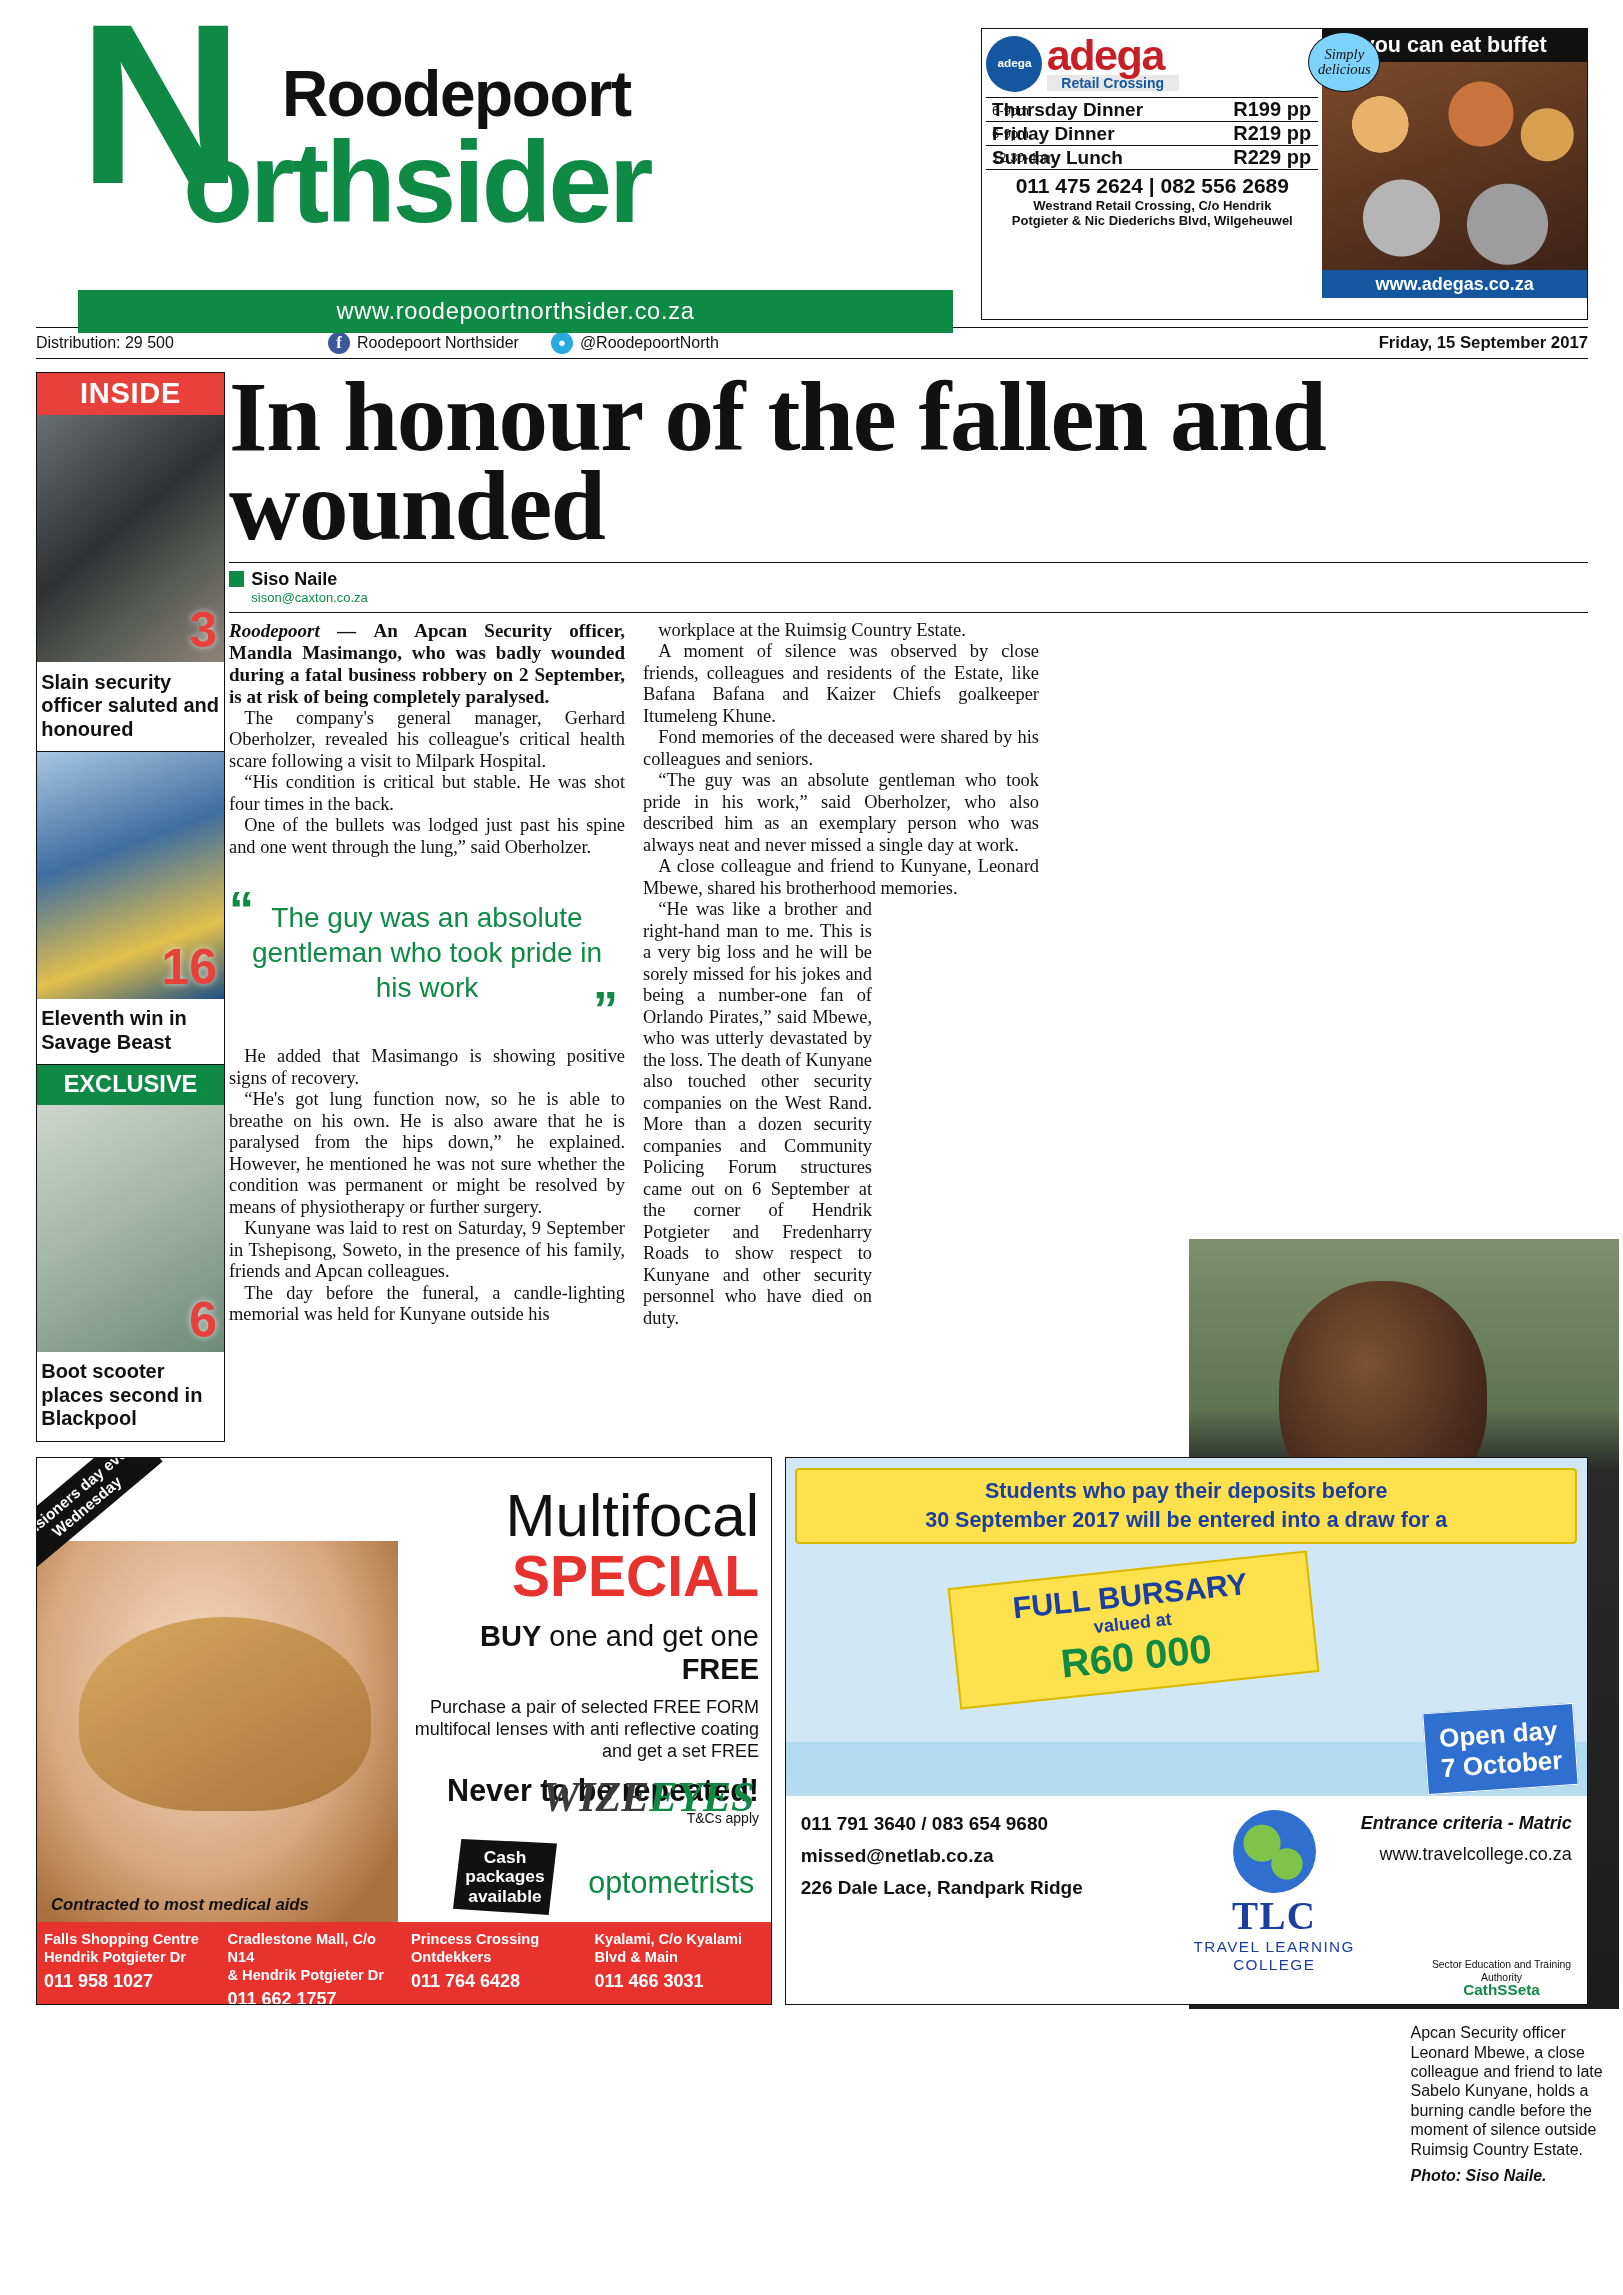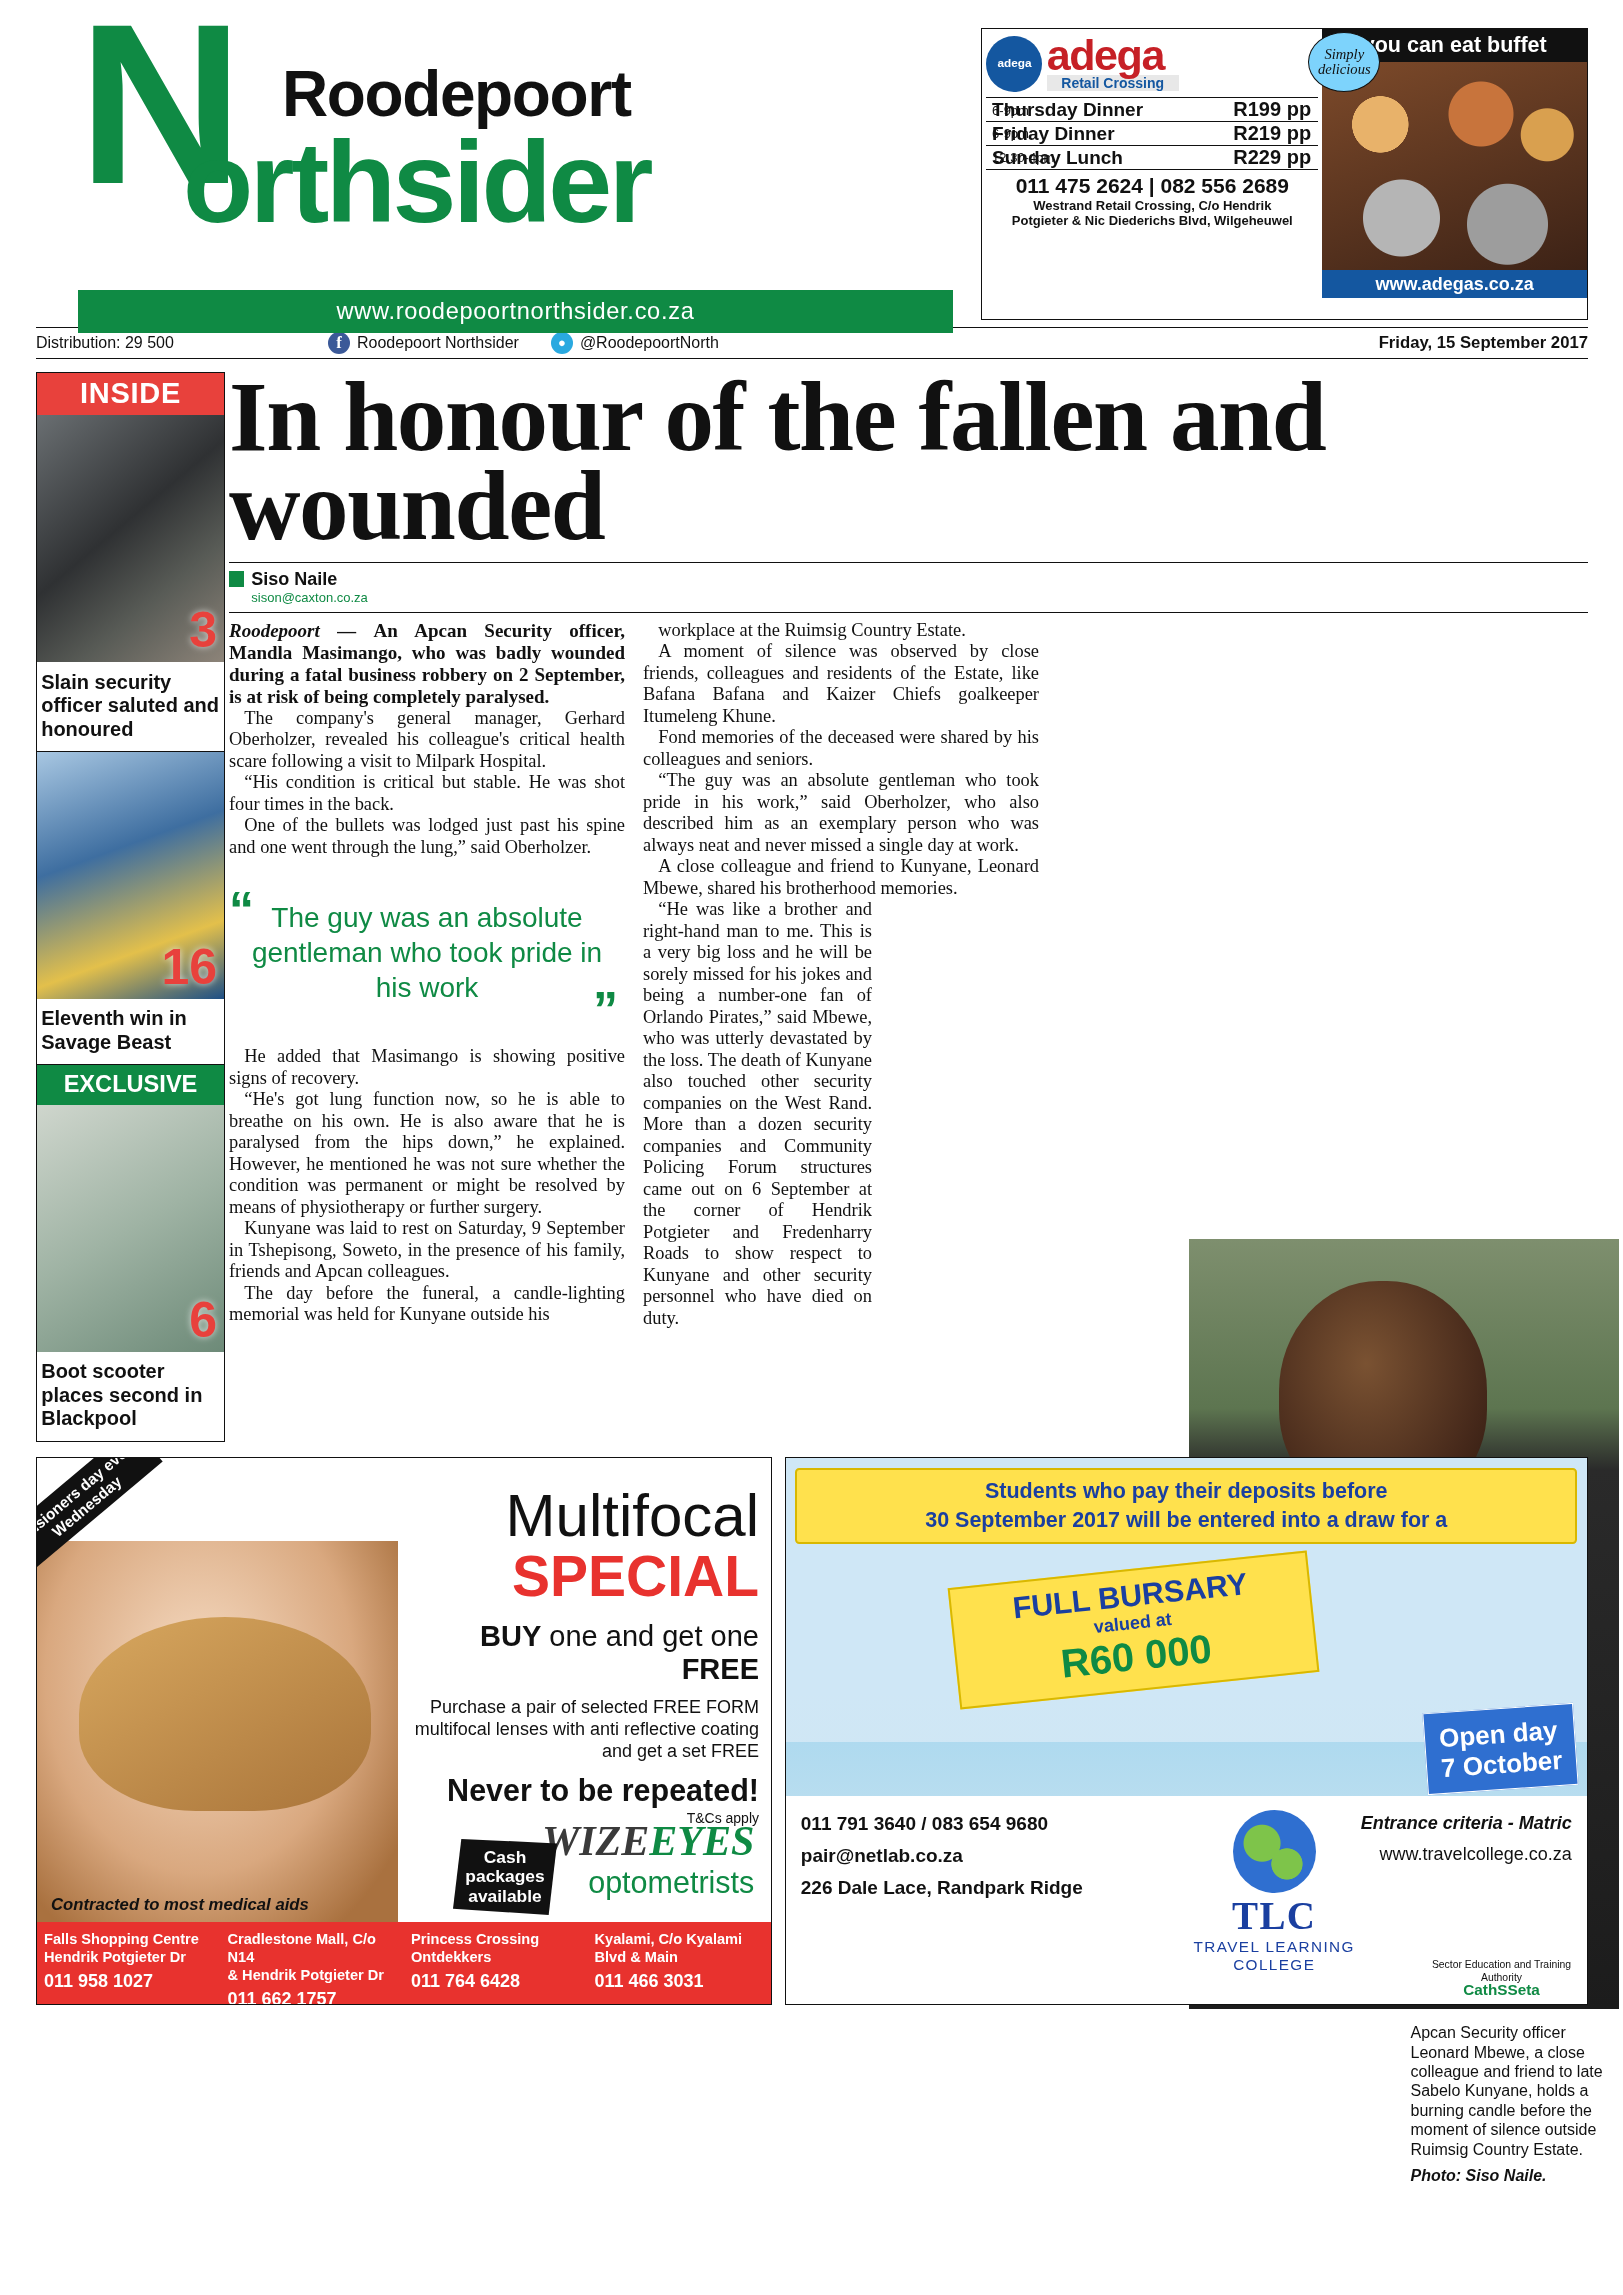--- a/index.html
+++ b/index.html
@@ -220,21 +220,21 @@
   .mf-buy b { font-weight:700; }
   .mf-body { font-size:18px; line-height:22px; margin-top:9.7px; }
   .mf-never { font-size:30.5px; font-weight:700; margin-top:11px; }
   .mf-tc { font-size:14px; margin-top:2.8px; }
   .wize {
     position:absolute; right:16.7px; bottom:104px; text-align:right;
     font-family:"Liberation Serif",serif;
   }
   .wize-word { font-size:42px; font-style:italic; font-weight:700; color:#3a3a3a; }
   .wize-eyes { color:#0f8a44; }
-  .wize-opt { font-family:"Liberation Sans",sans-serif; font-size:30.5px; color:#0f8a44; }
+  .wize-opt { font-family:"Liberation Sans",sans-serif; font-size:30.5px; color:#0f8a44;margin-top:44px; }
   .cash-badge {
     position:absolute; left:416px; bottom:89px; width:104px;height:76px; background:#111; color:#fff;
     font-family:"Liberation Sans",sans-serif;font-weight:700;font-size:17.4px;line-height:19.4px;
     display:flex;align-items:center;justify-content:center;text-align:center;
     clip-path: polygon(8% 0,100% 6%,92% 100%,0 92%);
   }
   .contracted {
     position:absolute; left:14px; bottom:89px; font-family:"Liberation Sans",sans-serif;
     font-style:italic; font-weight:700; font-size:16.7px;
   }
@@ -496,21 +496,21 @@
         <div class="b2">valued at</div>
         <div class="b3">R60 000</div>
       </div>
       <div class="openday">
         <div>Open day</div>
         <div>7 October</div>
       </div>
 
       <div class="tlc-bottom">
         <div class="tlc-contact">011 791 3640 / 083 654 9680</div>
-        <div class="tlc-contact">pair@netlab.co.za</div>
+        <div class="tlc-contact">missed@netlab.co.za</div>
         <div class="tlc-contact">226 Dale Lace, Randpark Ridge</div>
         <div class="tlc-right">
           <div class="crit">Entrance criteria - Matric</div>
           <div>www.travelcollege.co.za</div>
         </div>
         <div class="tlc-logo">
           <div class="globe"></div>
           <div class="tlc-name">TLC</div>
           <div class="tlc-sub">TRAVEL LEARNING COLLEGE</div>
         </div>

